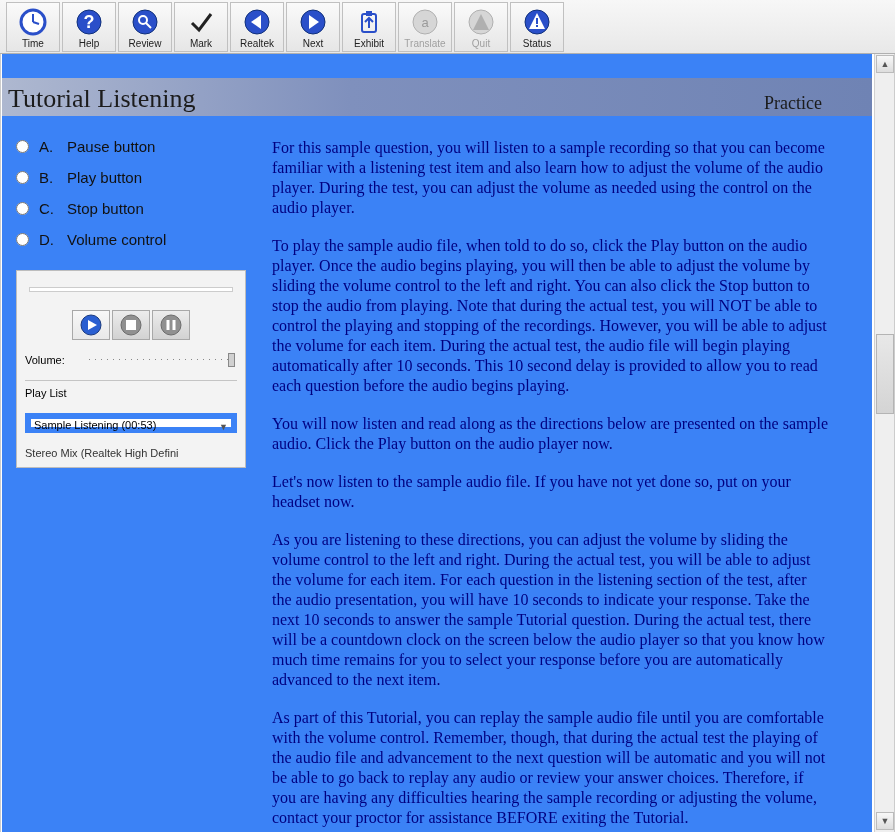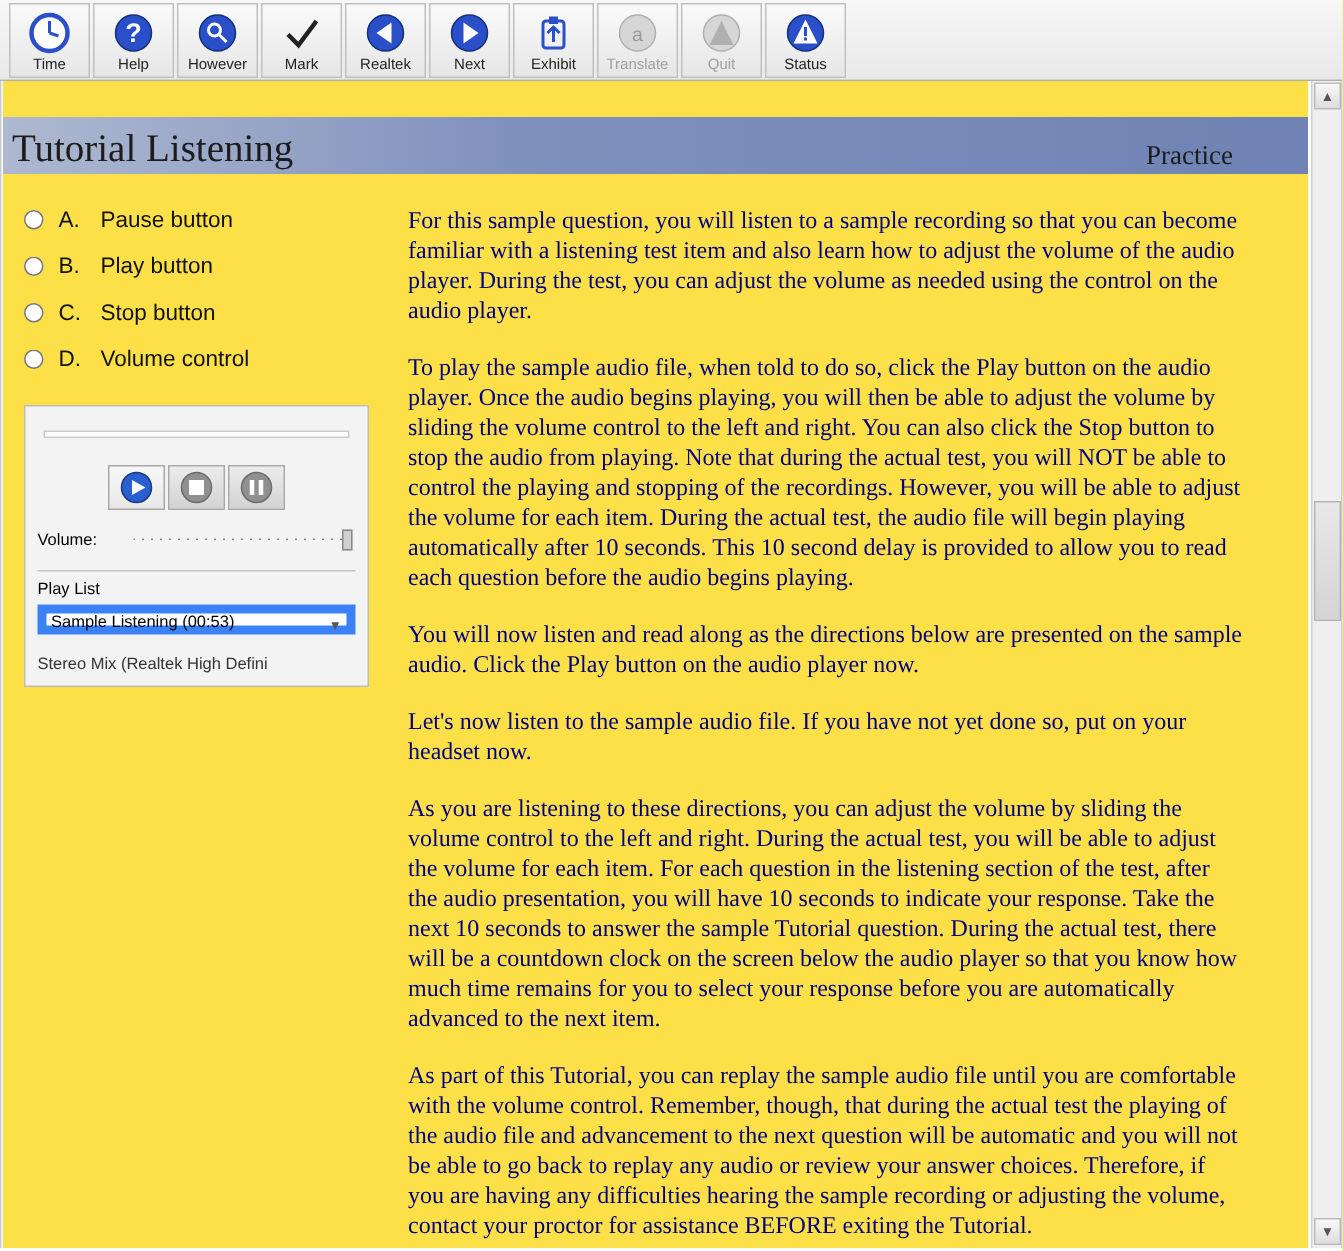--- a/index.html
+++ b/index.html
@@ -49,21 +49,21 @@
   .main-area {
     position: relative;
     height: 778px;
     border-left: 1px solid #ccc;
     border-right: 1px solid #ccc;
   }
   .scroll-wrap {
     position: absolute;
     left: 1px; right: 22px; top: 0; bottom: 0;
     overflow: hidden;
-    background: #fde047;
+    background: #3b82f6;
   }
   .vscroll {
     position: absolute;
     right: 0; top: 0; bottom: 0;
     width: 20px;
     background: #efefef;
     border-left: 1px solid #d0d0d0;
   }
   .vscroll-btn {
     width: 18px; height: 18px;
@@ -158,21 +158,21 @@
   }
   .vol-track-line {
     position: absolute; top: 4px; left: 0; right: 0; height: 1px;
     background: repeating-linear-gradient(to right, #888 0 1px, transparent 1px 6px);
   }
   .vol-thumb {
     position: absolute; top: -2px; right: 2px; width: 7px; height: 14px;
     background: #d0d0d0; border: 1px solid #888;
   }
   .panel-sep { border-top: 1px solid #c4c4c4; margin: 4px 0 6px 0; }
-  .playlist-label { font-size: 11px; margin-bottom: 4px; }
+  .playlist-label { font-size: 11px; margin-bottom: 14px; }
   .playlist-select {
     width: 100%;
     font-size: 11px;
     height: 20px;
     border: 6px solid #3b82f6;
     background: #fff;
     padding-left: 3px;
     position: relative;
   }
   .playlist-select::after {
@@ -217,21 +217,21 @@
       <div class="tool-label">Help</div>
     </div>
     <div class="tool-btn">
       <div class="tool-icon">
         <svg width="28" height="28">
           <circle cx="14" cy="14" r="12" fill="#2a4fc9" stroke="#10307a"></circle>
           <circle cx="12" cy="12" r="4" fill="none" stroke="#fff" stroke-width="2"></circle>
           <line x1="15" y1="15" x2="20" y2="20" stroke="#fff" stroke-width="2"></line>
         </svg>
       </div>
-      <div class="tool-label">However</div>
+      <div class="tool-label">Review</div>
     </div>
     <div class="tool-btn">
       <div class="tool-icon">
         <svg width="28" height="28">
           <polyline points="5,15 12,22 24,6" fill="none" stroke="#222" stroke-width="3"></polyline>
         </svg>
       </div>
       <div class="tool-label">Mark</div>
     </div>
     <div class="tool-btn">

